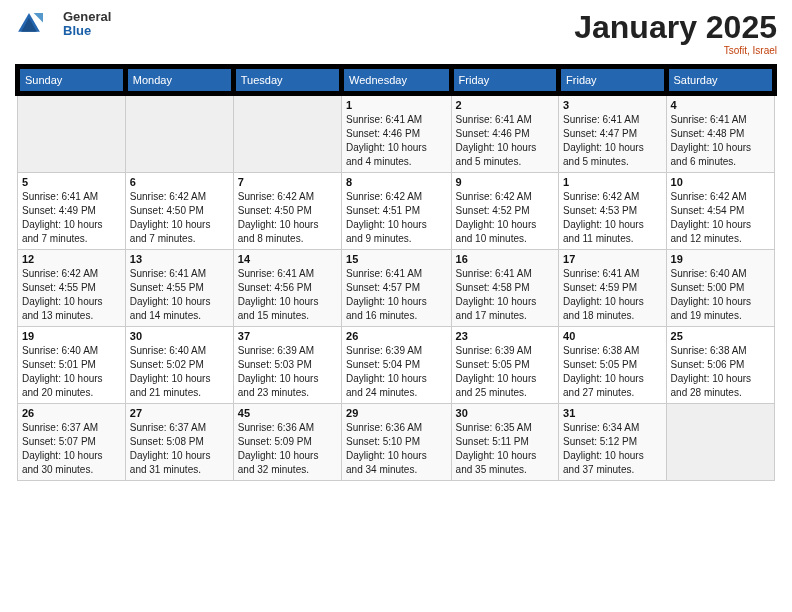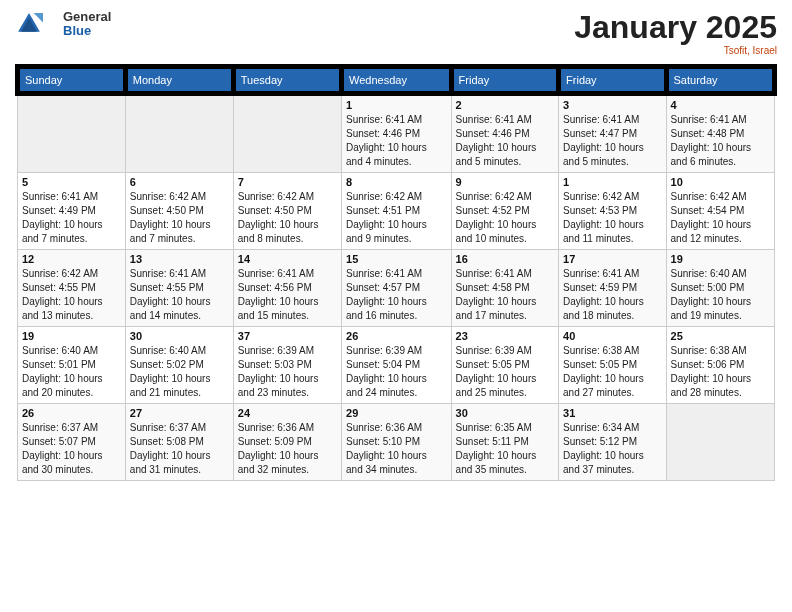--- a/index.html
+++ b/index.html
@@ -248,21 +248,21 @@
         <tr>
           <td>
             <div class="day-number">26</div>
             <div class="day-info">Sunrise: 6:37 AM<br>Sunset: 5:07 PM<br>Daylight: 10 hours<br>and 30 minutes.</div>
           </td>
           <td>
             <div class="day-number">27</div>
             <div class="day-info">Sunrise: 6:37 AM<br>Sunset: 5:08 PM<br>Daylight: 10 hours<br>and 31 minutes.</div>
           </td>
           <td>
-            <div class="day-number">24</div>
+            <div class="day-number">45</div>
             <div class="day-info">Sunrise: 6:36 AM<br>Sunset: 5:09 PM<br>Daylight: 10 hours<br>and 32 minutes.</div>
           </td>
           <td>
             <div class="day-number">29</div>
             <div class="day-info">Sunrise: 6:36 AM<br>Sunset: 5:10 PM<br>Daylight: 10 hours<br>and 34 minutes.</div>
           </td>
           <td>
             <div class="day-number">30</div>
             <div class="day-info">Sunrise: 6:35 AM<br>Sunset: 5:11 PM<br>Daylight: 10 hours<br>and 35 minutes.</div>
           </td>

